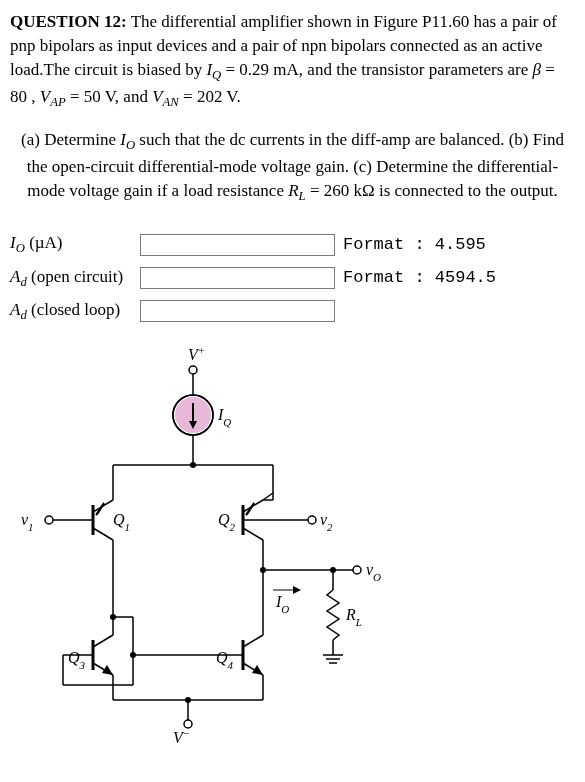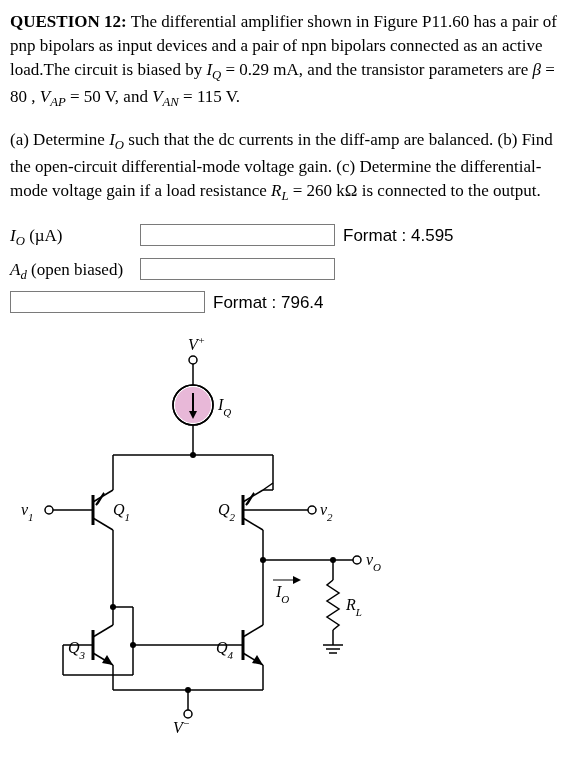--- a/index.html
+++ b/index.html
@@ -29,68 +29,70 @@
     }
     .italic {
       font-style: italic;
     }
     .subscript {
       font-size: 0.75em;
       vertical-align: sub;
       font-style: italic;
     }
     .parts {
-      margin-bottom: 18px;
+      margin-bottom: 25px;
+      text-align: center;
     }
     .answer-section {
       margin-bottom: 20px;
     }
     .answer-row {
       display: flex;
+      align-items: center;
       margin-bottom: 6px;
     }
     .answer-label {
       width: 130px;
       font-style: italic;
     }
     .answer-label .paren {
       font-style: normal;
     }
     .answer-input {
       width: 195px;
       height: 22px;
       border: 1px solid #7a7a7a;
       background: #fff;
       margin-right: 8px;
       padding: 2px 4px;
       font-family: inherit;
       font-size: 14px;
     }
     .answer-format {
-      font-family: Liberation Sans, sans-serif;
+      font-family: Liberation Mono, monospace;
     }
     .circuit-diagram {
       margin-left: 8px;
       margin-top: 10px;
     }
   </style>
 </head>
 <body>
 
 <div class="problem-statement">
   <span class="question-title">QUESTION 12:</span>
   <span class="question-text"> The differential amplifier shown in Figure P11.60 has a pair of pnp bipolars as input devices and a pair of npn bipolars connected as an active load.The circuit is biased by </span>
   <span class="italic">I</span><span class="subscript">Q</span>
   <span> = 0.29 mA, and the transistor parameters are </span>
   <span class="italic">β</span>
   <span> = 80 , </span>
   <span class="italic">V</span><span class="subscript">AP</span>
   <span> = 50 V, and </span>
   <span class="italic">V</span><span class="subscript">AN</span>
-  <span> = 115 V.</span>
+  <span> = 202 V.</span>
 </div>
 
 <div class="parts">
   <span>(a) Determine </span>
   <span class="italic">I</span><span class="subscript">O</span>
   <span> such that the dc currents in the diff-amp are balanced. </span>
   <span>(b) Find the open-circuit differential-mode voltage gain. (c) Determine the differential-mode voltage gain if a load resistance </span>
   <span class="italic">R</span><span class="subscript">L</span>
   <span> = 260 kΩ is connected to the output.</span>
 </div>
@@ -98,27 +100,30 @@
 <div class="answer-section">
   <div class="answer-row">
     <div class="answer-label">
       <span>I</span><span class="subscript">O</span><span class="paren"> (µA)</span>
     </div>
     <input type="text" class="answer-input" style="">
     <div class="answer-format">Format : 4.595</div>
   </div>
   <div class="answer-row">
     <div class="answer-label">
-      <span>A</span><span class="subscript">d</span><span class="paren"> (open biased)</span>
+      <span>A</span><span class="subscript">d</span><span class="paren"> (open circuit)</span>
     </div>
     <input type="text" class="answer-input" style="">
+    <div class="answer-format">Format : 4594.5</div>
   </div>
   <div class="answer-row">
+    <div class="answer-label">
+      <span>A</span><span class="subscript">d</span><span class="paren"> (closed loop)</span>
+    </div>
     <input type="text" class="answer-input" style="">
-    <div class="answer-format">Format : 796.4</div>
   </div>
 </div>
 
 <div class="circuit-diagram">
   <svg width="370" height="400" viewBox="0 0 370 400">
 
     <text x="170" y="15" font-family="Times New Roman" font-style="italic" font-size="16">V<tspan font-size="11" baseline-shift="super">+</tspan></text>
     <circle cx="175" cy="25" r="4" fill="none" stroke="#000" stroke-width="1.5"></circle>
     <line x1="175" y1="29" x2="175" y2="50" stroke="#000" stroke-width="1.5"></line>
 

